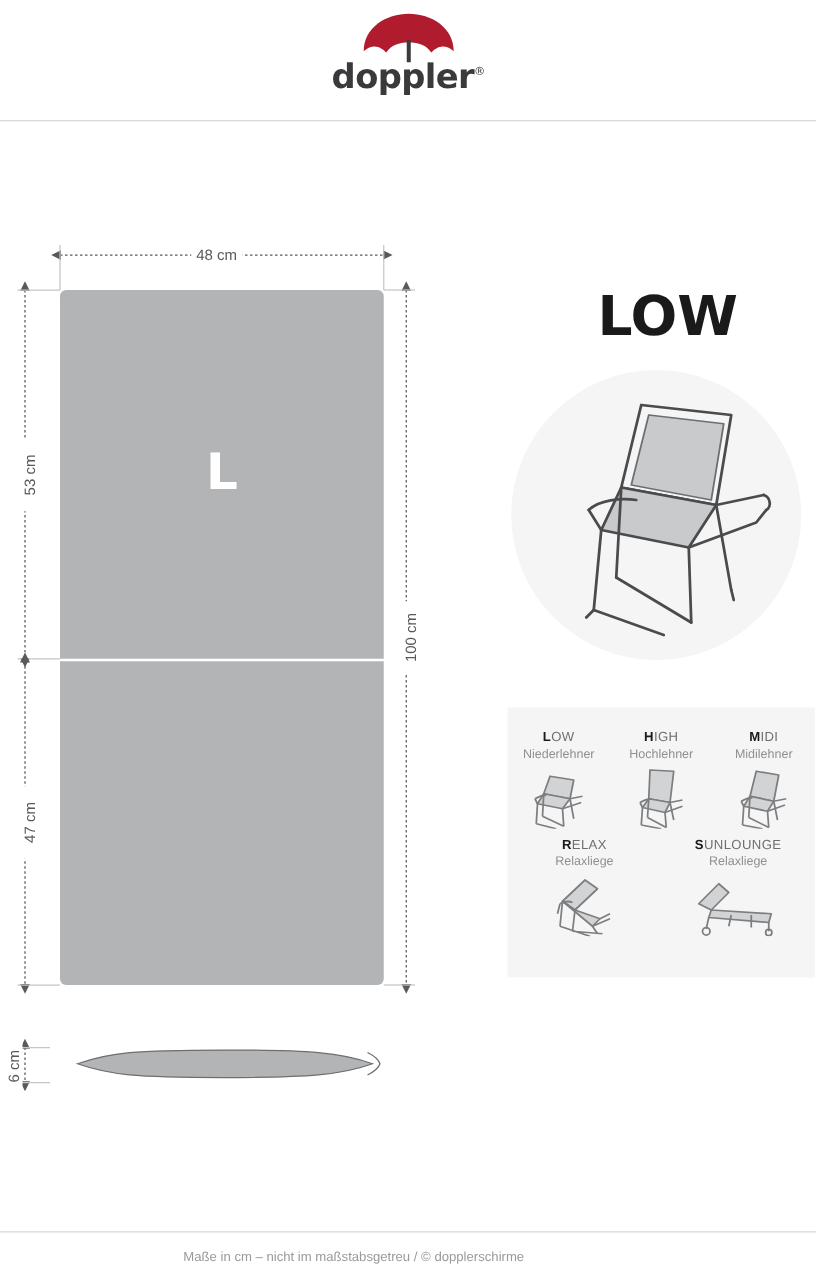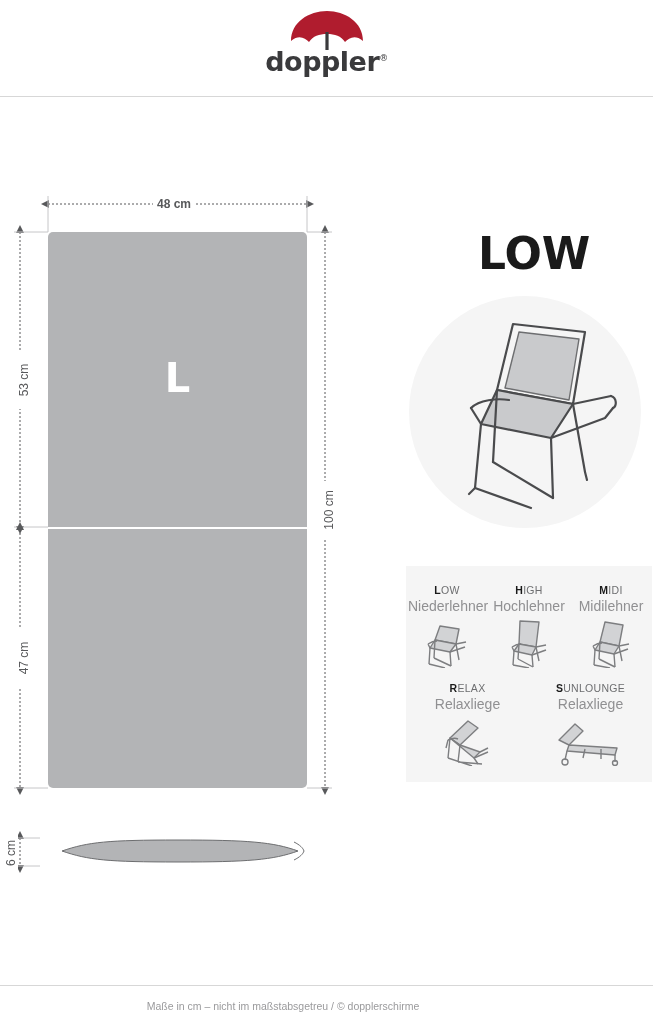--- a/index.html
+++ b/index.html
@@ -178,37 +178,37 @@
     height: 216px;
     background: #f5f5f5;
   }
   .legend-row {
     position: absolute;
     width: 246px;
     display: flex;
     justify-content: space-around;
   }
   .legend-row.r1 { top: 18px; }
-  .legend-row.r2 { top: 116px; }
+  .legend-row.r2 { top: 104px; }
   .legend-item {
     width: 78px;
     text-align: center;
   }
   .legend-item.wide { width: 88px; }
   .legend-name {
     font-size: 10.5px;
     color: #6d6e70;
     letter-spacing: 0.3px;
   }
   .legend-name b {
     color: #1a1a1a;
     font-weight: bold;
   }
   .legend-sub {
-    font-size: 14px;
+    font-size: 10px;
     color: #909092;
     margin-top: 2px;
   }
   .legend-icon {
     margin-top: 6px;
     height: 48px;
   }
 </style>
 </head>
 <body>
@@ -262,21 +262,21 @@
 
     <line x1="325" y1="232" x2="325" y2="788" stroke="#58595b" stroke-width="1" stroke-dasharray="2,2" marker-start="url(#arrL)" marker-end="url(#arrR)"></line>
     <line x1="307" y1="232" x2="332" y2="232" stroke="#c6c6c8" stroke-width="1"></line>
     <line x1="307" y1="788" x2="332" y2="788" stroke="#c6c6c8" stroke-width="1"></line>
 
     <line x1="20" y1="838" x2="20" y2="866" stroke="#58595b" stroke-width="1" stroke-dasharray="2,2" marker-start="url(#arrL)" marker-end="url(#arrR)"></line>
     <line x1="14" y1="838" x2="40" y2="838" stroke="#c6c6c8" stroke-width="1"></line>
     <line x1="14" y1="866" x2="40" y2="866" stroke="#c6c6c8" stroke-width="1"></line>
   </svg>
 
-  <div class="dim-label" style="left:153px; top:197px;font-weight:bold;">48 cm</div>
+  <div class="dim-label" style="left:153px; top:197px;">48 cm</div>
   <div class="dim-label vert" style="left:-5px; top:373px; width:50px; text-align:center;">53 cm</div>
   <div class="dim-label vert" style="left:-5px; top:651px; width:50px; text-align:center;">47 cm</div>
   <div class="dim-label vert" style="left:300px; top:503px; width:50px; text-align:center;">100 cm</div>
   <div class="dim-label vert" style="left:-13px; top:846px; width:40px; text-align:center;">6 cm</div>
 
   <div class="low-title">LOW</div>
 
   <div class="chair-circle"></div>
   <div class="chair-art">
     <svg width="190" height="200" viewBox="0 0 190 200">

